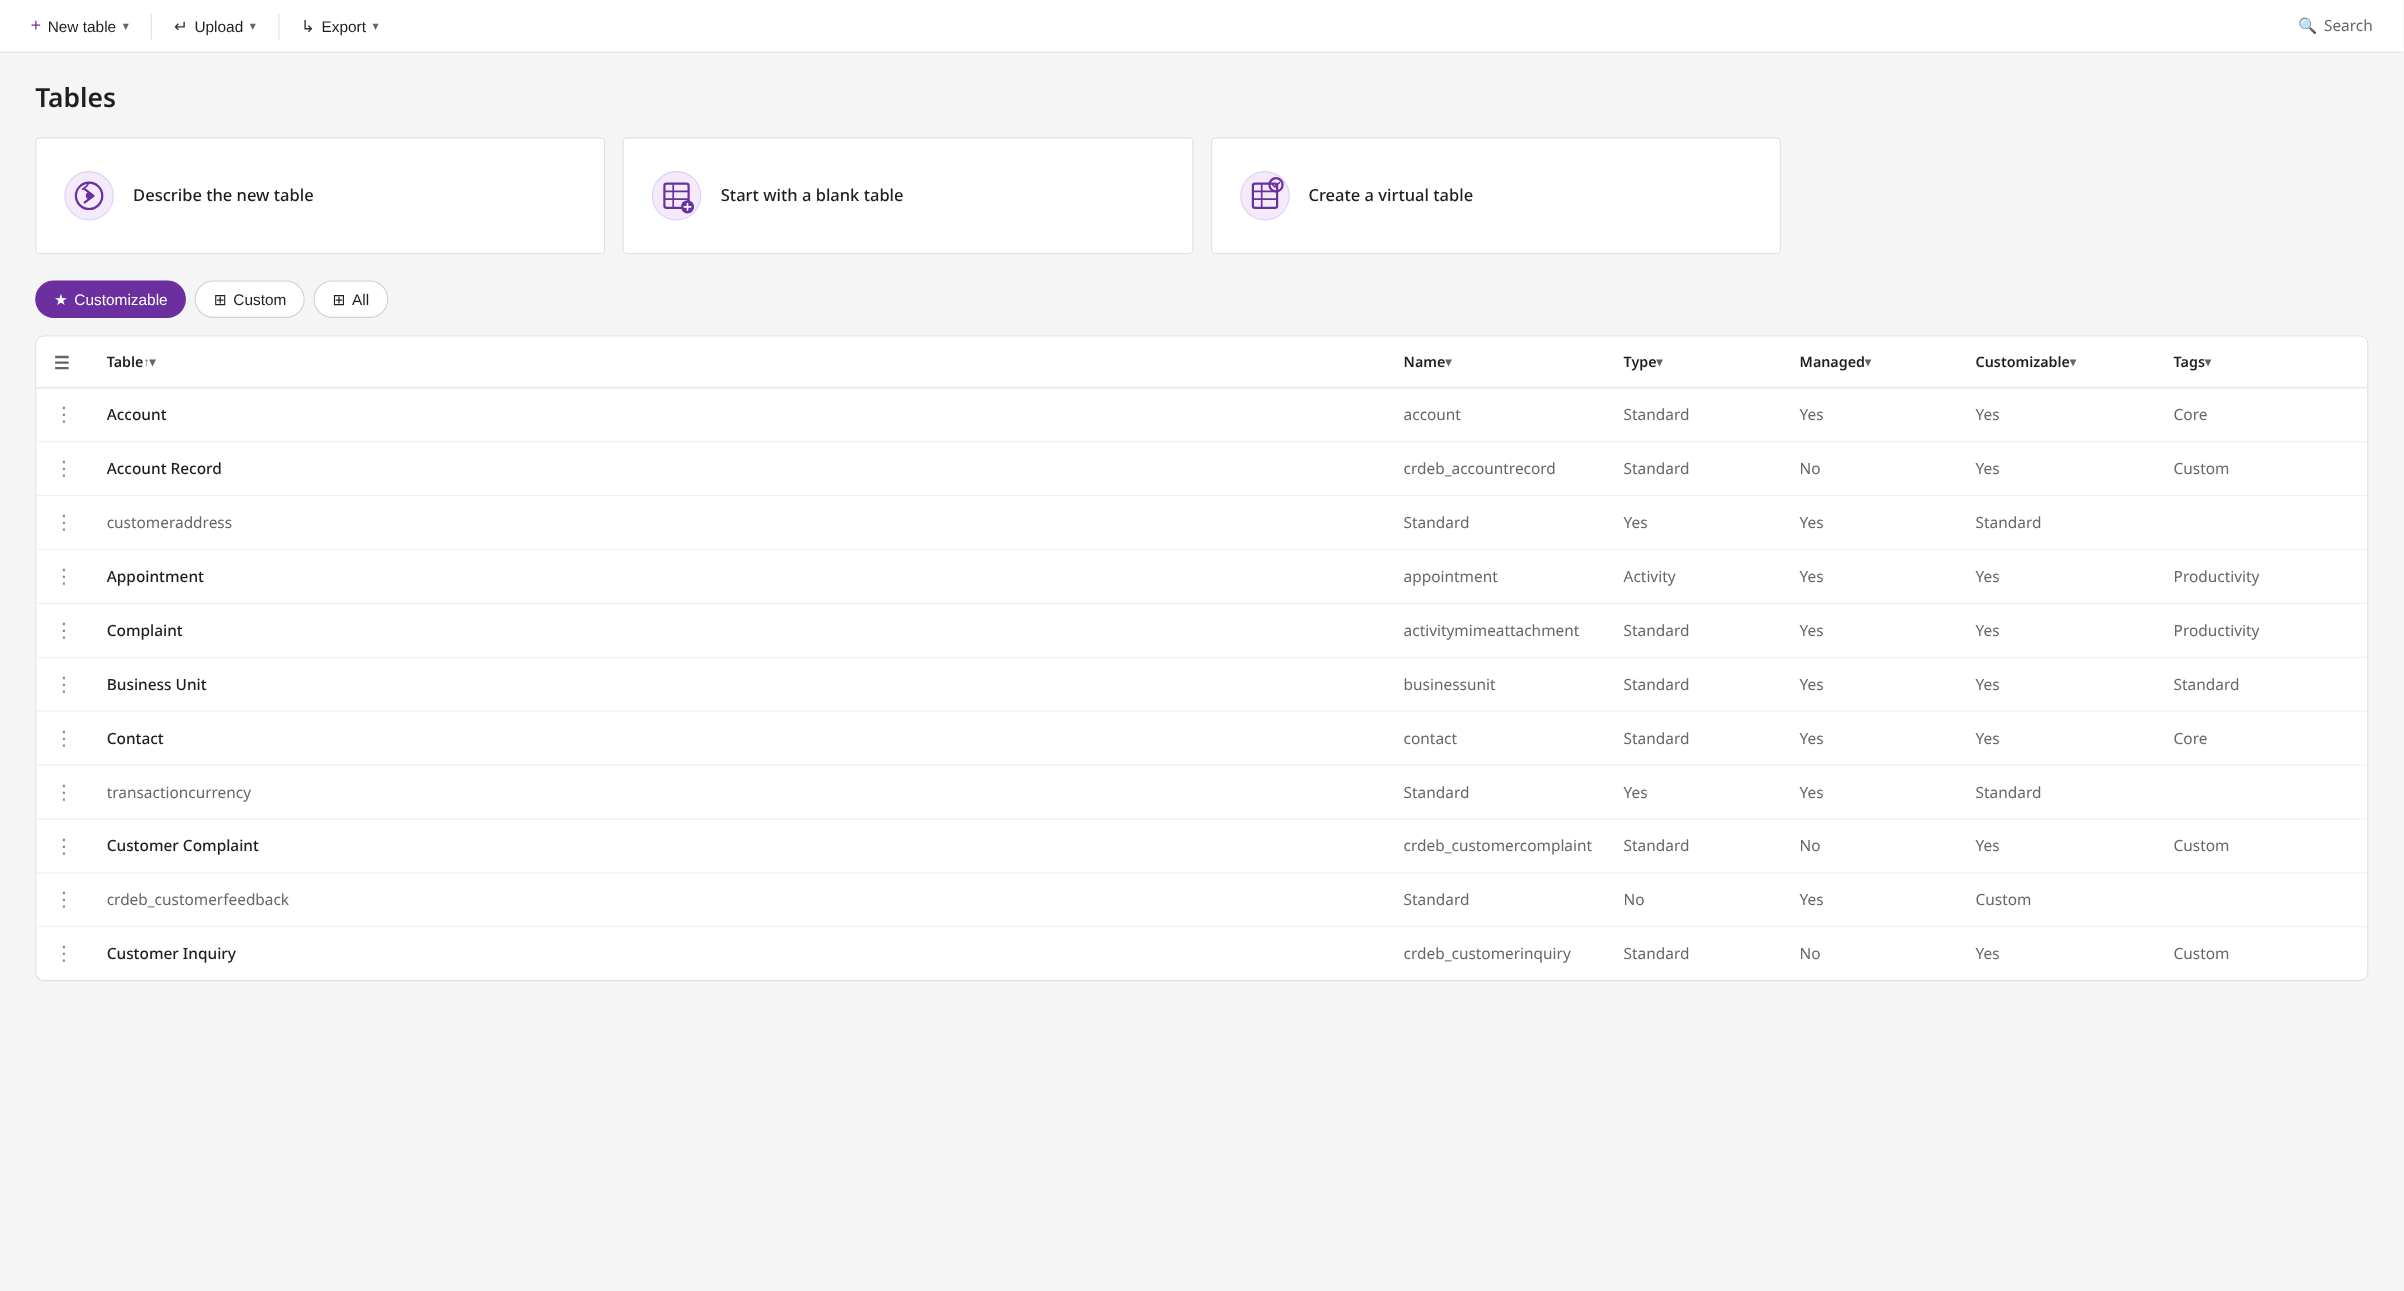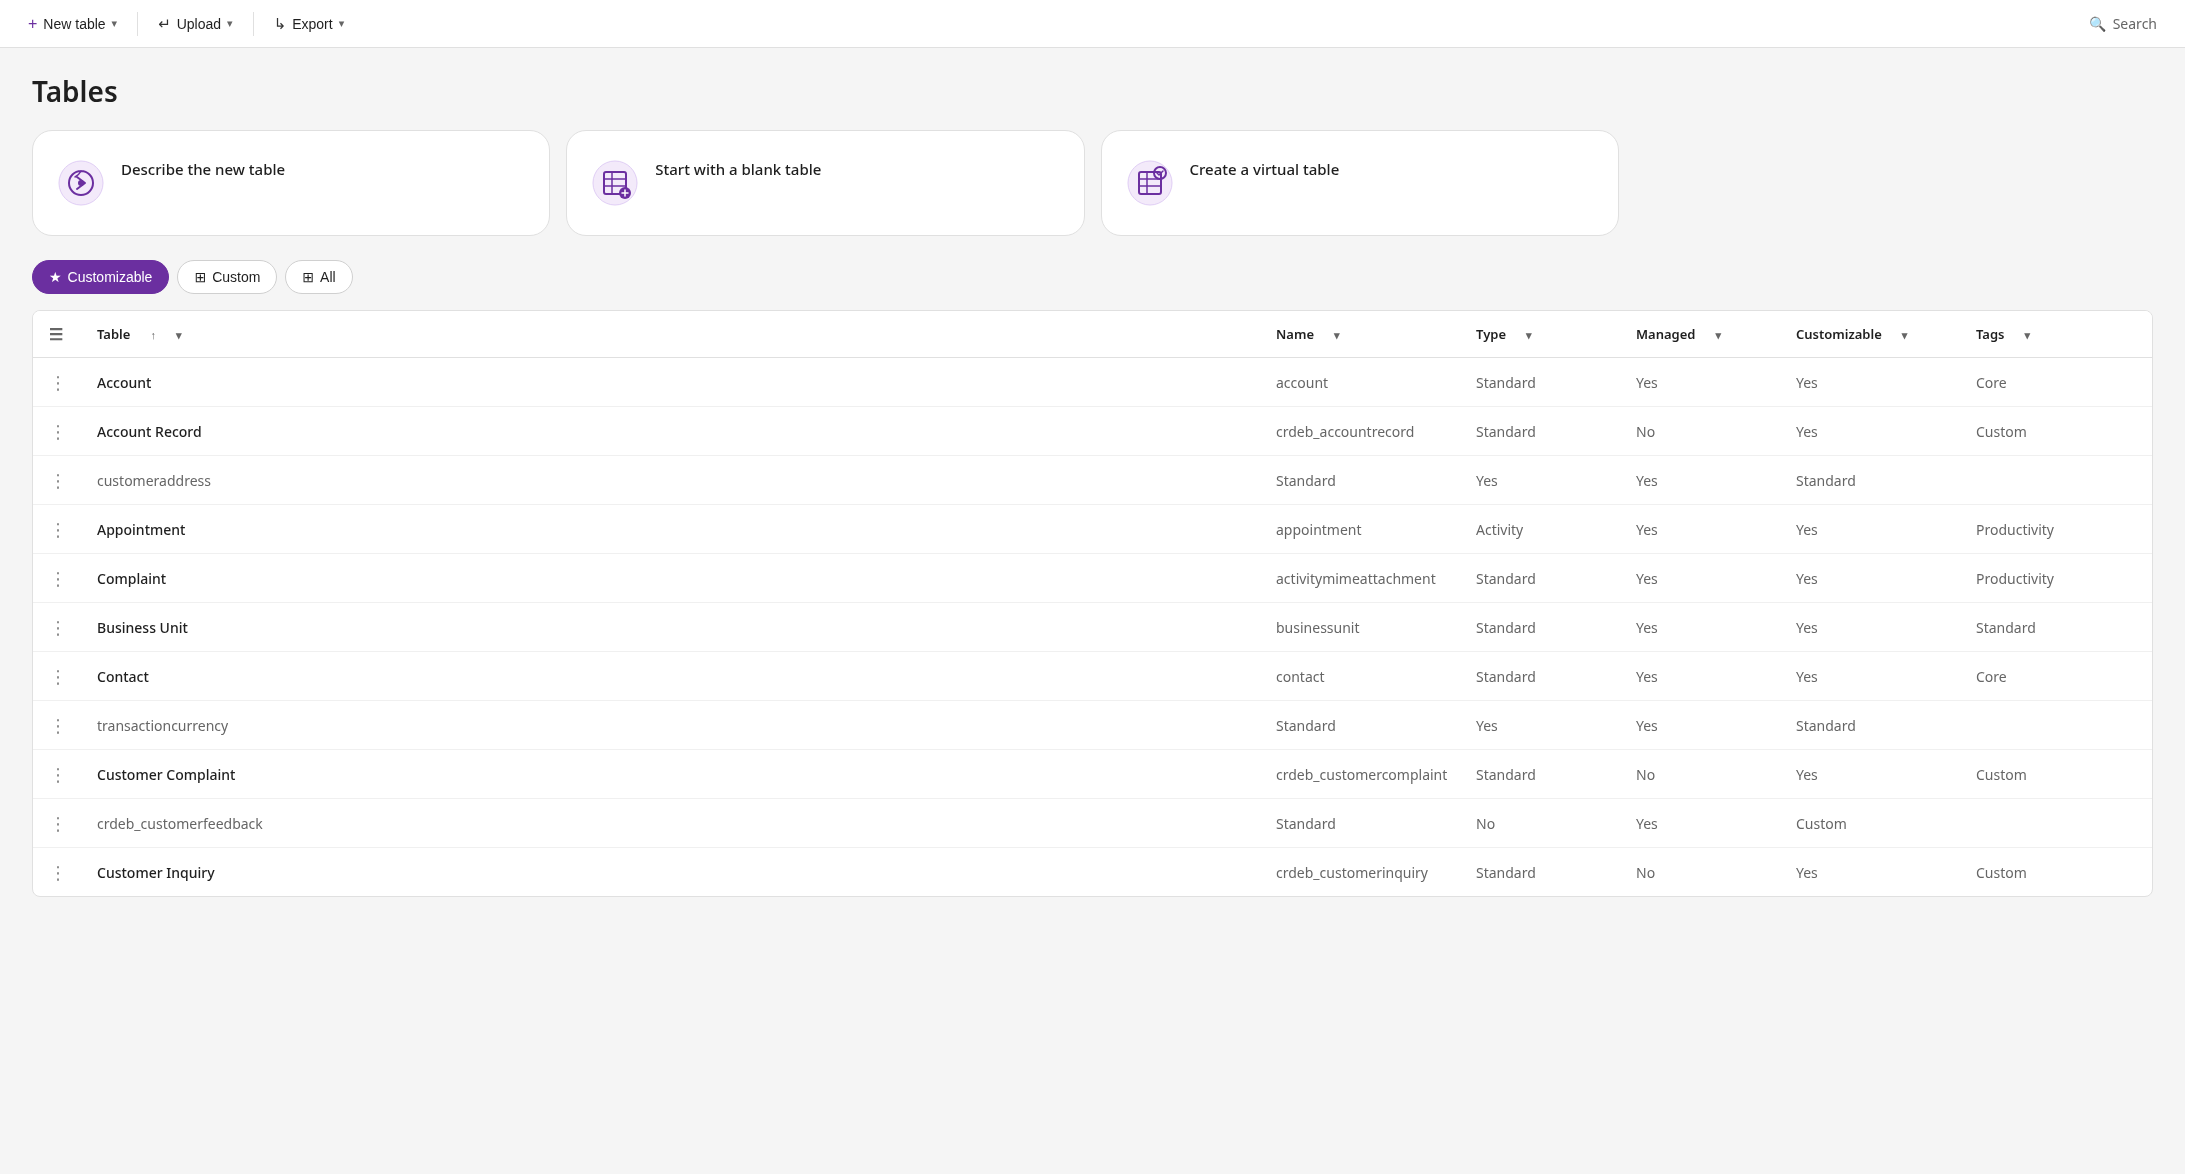--- a/index.html
+++ b/index.html
@@ -43,40 +43,40 @@
       cursor: pointer;
       padding: 6px 12px;
     }
 
     
     .main {
       padding: 24px 32px;
     }
 
     .page-title {
-      font-size: 28px;
+      font-size: 24px;
       font-weight: 600;
       margin-bottom: 20px;
       color: #1f1f1f;
     }
 
     
     .cards-row {
       display: grid;
       grid-template-columns: repeat(4, 1fr);
       gap: 16px;
       margin-bottom: 24px;
     }
     .card {
       background: #fff;
       border: 1px solid #e0e0e0;
-      border-radius: 20px;
+      border-radius: 4px;
       padding: 28px 24px;
       display: flex;
-      align-items: flex-start;
+      align-items: center;
       gap: 16px;
       cursor: pointer;
       transition: box-shadow 0.15s;
     }
     .card-icon {
       width: 48px;
       height: 48px;
       flex-shrink: 0;
     }
     .card-label {
@@ -123,21 +123,21 @@
       padding: 12px 16px;
       border-bottom: 1px solid #e0e0e0;
       background: #fff;
       font-weight: 600;
       font-size: 13px;
       color: #1f1f1f;
     }
     .table-header-cell {
       display: flex;
       align-items: center;
-      gap: 20px;
+      gap: 0;
     }
     .sort-icon { font-size: 11px; color: #666; }
 
     .table-data-row {
       display: grid;
       grid-template-columns: 48px 1fr 200px 160px 160px 180px 160px;
       align-items: center;
       padding: 12px 16px;
       border-bottom: 1px solid #f0f0f0;
       font-size: 14px;

